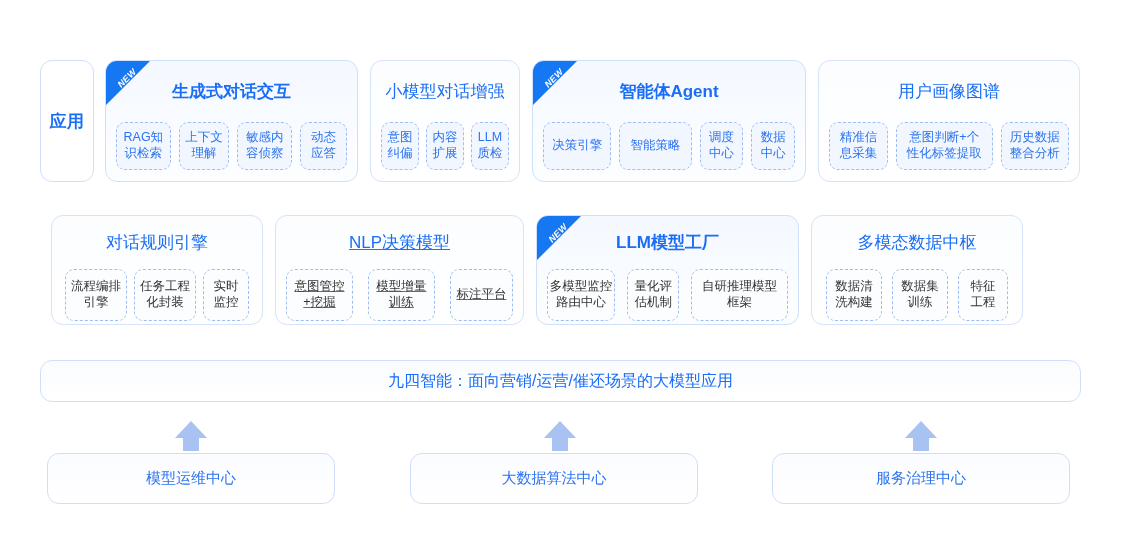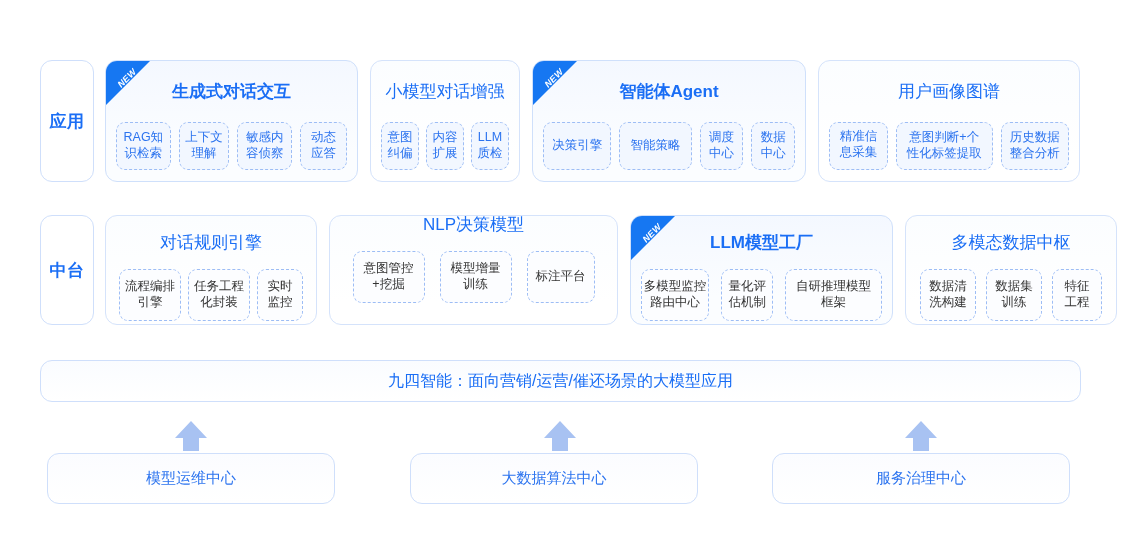--- a/index.html
+++ b/index.html
@@ -238,47 +238,46 @@
         <div class="chip app" style="width:46px;">调度
 中心</div>
         <div class="chip app" style="width:46px;">数据
 中心</div>
       </div>
     </div>
 
     <div class="card plain" style="width:262px; margin-left:12px; padding-top:22px;">
       <div class="card-title light">用户画像图谱</div>
       <div class="chips" style="margin-top:22px; padding:0 10px;">
-        <div class="chip app" style="width:62px;font-family:Liberation Mono, monospace;">精准信
+        <div class="chip app" style="width:62px;">精准信
 息采集</div>
         <div class="chip app" style="width:102px;">意图判断+个
 性化标签提取</div>
         <div class="chip app" style="width:72px;">历史数据
 整合分析</div>
       </div>
     </div>
   </div>
 
   <div class="row" id="tier-mid-row" style="left:40px; top:215px; height:110px;">
 
-    <div class="tier-label">中台</div>
 
     <div class="card plain" style="width:212px; margin-left:11px; padding-top:18px;">
       <div class="card-title light">对话规则引擎</div>
       <div class="chips" style="margin-top:18px; padding:0 10px; gap:7px;">
         <div class="chip mid" style="width:62px;">流程编排
 引擎</div>
         <div class="chip mid" style="width:62px;">任务工程
 化封装</div>
         <div class="chip mid" style="width:46px;">实时
 监控</div>
       </div>
     </div>
 
-    <div class="card plain" style="width:289px; margin-left:12px; ">
+    <div class="card plain" style="width:249px; margin-left:12px; padding-top:18px;text-decoration:underline;">
       <div class="card-title light">NLP决策模型</div>
       <div class="chips" style="margin-top:18px; padding:0 10px; gap:15px;">
         <div class="chip mid" style="width:72px;">意图管控
 +挖掘</div>
         <div class="chip mid" style="width:72px;">模型增量
 训练</div>
         <div class="chip mid" style="width:68px;">标注平台</div>
       </div>
     </div>
 

